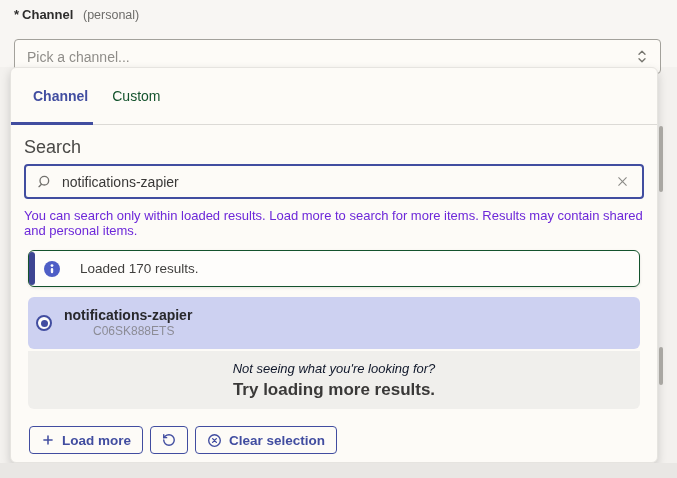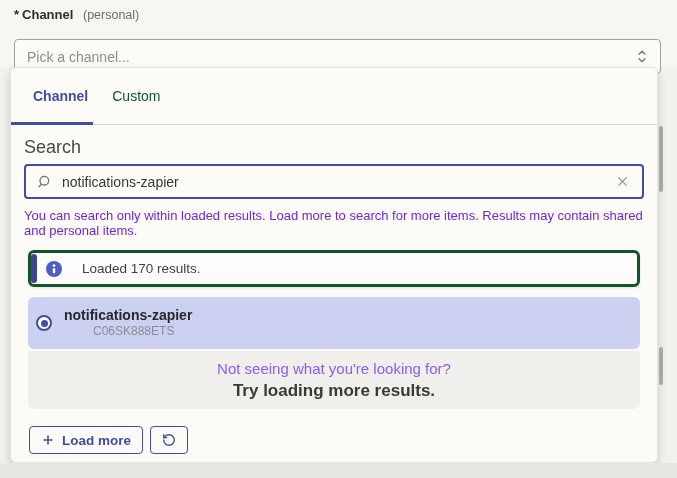--- a/index.html
+++ b/index.html
@@ -53,21 +53,21 @@
     display:flex; align-items:center; gap:9px; height:35px;
     border:2px solid var(--accent); border-radius:4px; background:var(--panel-bg); padding:0 11px;
   }
   .search-input{ flex:1; border:none; outline:none; background:transparent; font-family:"Liberation Sans",sans-serif; font-size:14px; color:#393837; }
   .clear-x{ display:flex; align-items:center; cursor:pointer; padding:2px; }
 
   .help-text{ margin-top:9px; font-size:13px; line-height:15px; color:#6d28d9; max-width:624px; }
 
   .alert{
     position:relative; margin:12px 4px 0; height:37px;
-    background:#fefdfb; border:3px solid #14532d; border-radius:6px;
+    background:#fefdfb; border:1px solid #14532d; border-radius:6px;
     box-shadow:0 1px 3px rgba(0,0,0,0.10);
     display:flex; align-items:center; padding-left:9px;
   }
   .alert::before{ content:""; position:absolute; left:0; top:1px; bottom:1px; width:6px; background:var(--info-bar); border-radius:4px; }
   .info-bg{ fill:var(--info-icon-bg); }
   .alert-text{ margin-left:20px; font-size:13.5px; color:#403f3d; }
 
   .result-row{
     margin:10px 4px 0; height:52px; background:var(--selected-row-bg); border-radius:6px;
     display:flex; align-items:center; padding-left:8px; cursor:pointer;
@@ -75,21 +75,21 @@
   .radio{ position:relative; width:16px; height:16px; border:2px solid var(--accent); border-radius:50%; background:#fdfdfb; flex:none; }
   .radio::after{ content:""; position:absolute; inset:2.5px; background:var(--accent); border-radius:50%; }
   .result-texts{ margin-left:12px; }
   .result-name{ font-size:14px; font-weight:bold; color:#28282c; line-height:17px; }
   .result-id{ font-size:12px; color:#8c8c96; line-height:15px;margin-left:29px; }
 
   .hint-box{
     margin:2px 4px 0; height:58px; background:var(--hint-bg); border-radius:0 0 6px 6px;
     display:flex; flex-direction:column; align-items:center; justify-content:center; gap:4px;
   }
-  .hint-line1{ font-size:15px; color:#8b5cf6; }
+  .hint-line1{ font-size:13px; color:#0f172a;font-style:italic; }
   .hint-line2{ font-size:17px; font-weight:bold; color:#3a3938; }
 
   .actions{ display:flex; gap:7px; margin:17px 0 4px 5px; }
   .action-btn{
     display:inline-flex; align-items:center; gap:7px; height:28px; padding:0 11px;
     background:var(--panel-bg); border:1.5px solid var(--accent); border-radius:4px;
     color:var(--accent); font-family:"Liberation Sans",sans-serif; font-size:13.5px; font-weight:bold; cursor:pointer;
   }
 
   .scroll-thumb{ position:absolute; width:4px; border-radius:2px; background:#a9a7a2; }
@@ -179,19 +179,28 @@
         <span>Load more</span>
       </button>
       <button class="action-btn">
         <span style="display:flex;">
           <svg viewBox="0 0 24 24" width="14" height="14" fill="none" stroke="currentColor" stroke-width="2.4" stroke-linecap="round" stroke-linejoin="round">
             <path d="M3 12a9 9 0 1 0 9-9 9.75 9.75 0 0 0-6.74 2.74L3 8"></path>
               <path d="M3 3v5h5"></path>
           </svg>
         </span>
       </button>
+      <button class="action-btn">
+        <span style="display:flex;">
+          <svg viewBox="0 0 24 24" width="15" height="15" fill="none" stroke="currentColor" stroke-width="2.2" stroke-linecap="round">
+            <circle cx="12" cy="12" r="9.3"></circle>
+              <path d="m15 9-6 6M9 9l6 6"></path>
+          </svg>
+        </span>
+        <span>Clear selection</span>
+      </button>
     </div>
   </div>
 </div>
 
 <div class="scroll-thumb thumb-1"></div>
 <div class="scroll-thumb thumb-2"></div>
 <div class="bottom-strip"></div>
 
 </body></html>

